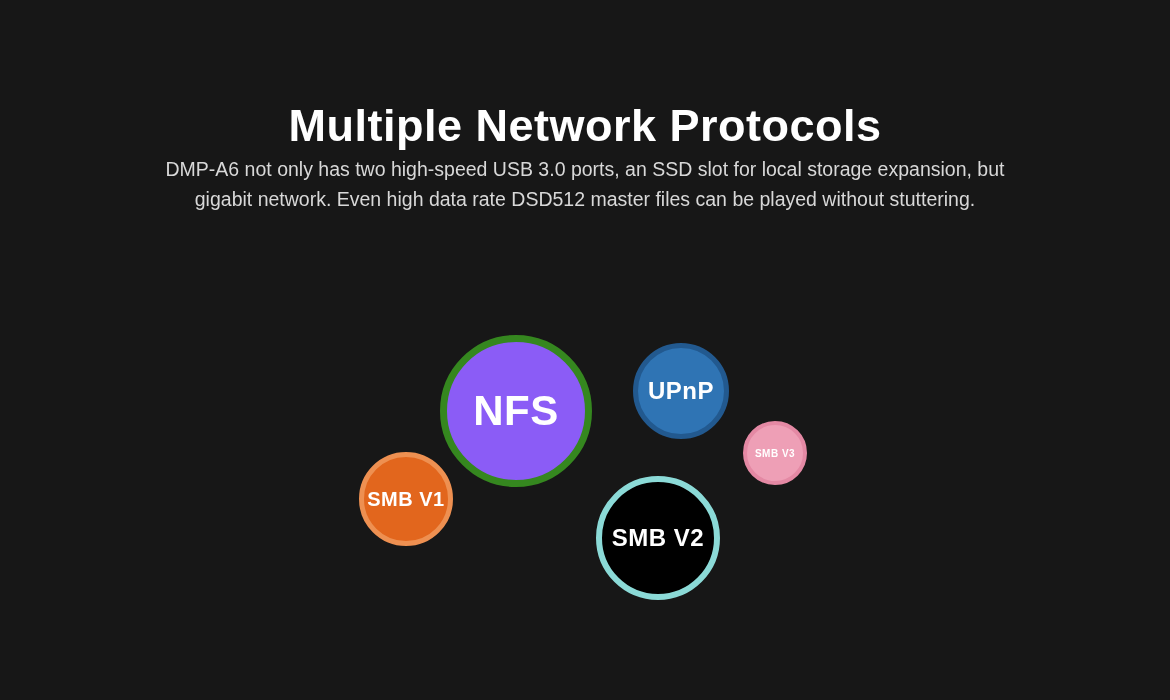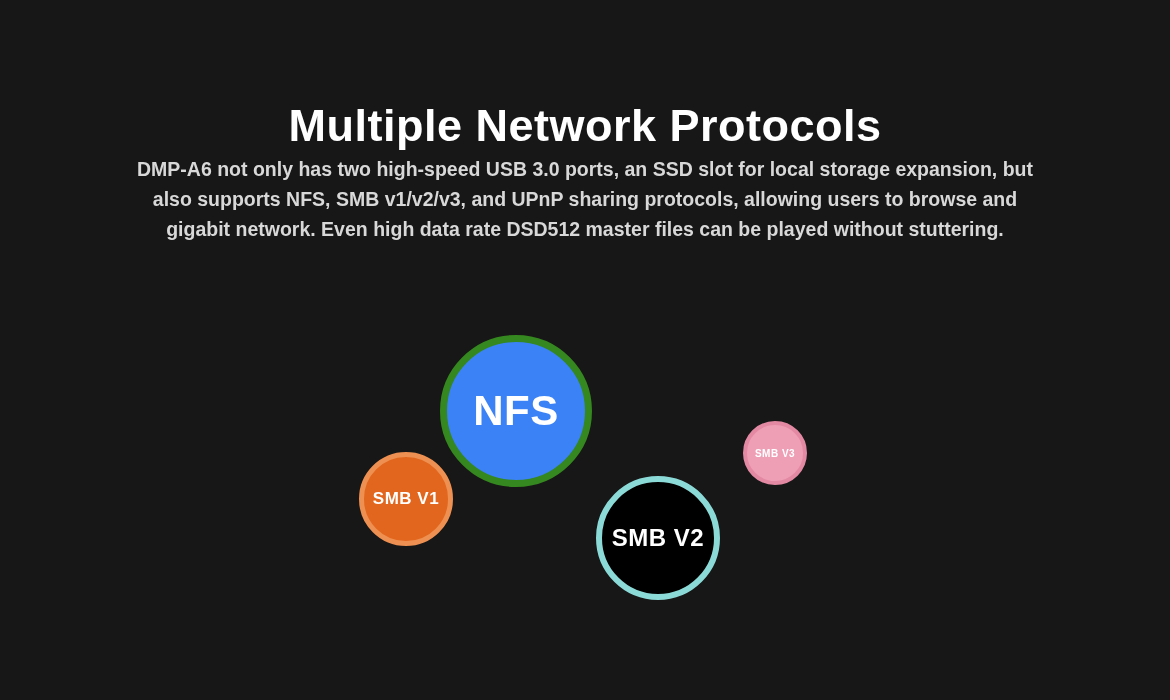--- a/index.html
+++ b/index.html
@@ -33,60 +33,62 @@
   .desc {
     position: absolute;
     top: 154px;
     left: 50%;
     transform: translateX(-50%);
     width: 920px;
     text-align: center;
     color: #d8d8d8;
     font-size: 19.5px;
     line-height: 30px;
-    font-weight: 700;
+    font-weight: 400;
   }
   .desc span { display: block; }
 
   .bubble {
     position: absolute;
     border-radius: 50%;
     display: flex;
     align-items: center;
     justify-content: center;
     color: #ffffff;
     font-weight: 700;
     box-sizing: border-box;
     border-style: solid;
     text-align: center;
     letter-spacing: 0.5px;
   }
   .bubble-nfs    { left: 440px; top: 335px; width: 152px; height: 152px; border-width: 7px; font-size: 42px; }
   .bubble-upnp   { left: 633px; top: 343px; width: 96px;  height: 96px;  border-width: 5px; font-size: 24px; }
   .bubble-smb-v3 { left: 743px; top: 421px; width: 64px;  height: 64px;  border-width: 4px; font-size: 10px; }
-  .bubble-smb-v1 { left: 359px; top: 452px; width: 94px;  height: 94px;  border-width: 5px; font-size: 17px; }
+  .bubble-smb-v1 { left: 359px; top: 452px; width: 94px;  height: 94px;  border-width: 5px; font-size: 20px; }
   .bubble-smb-v2 { left: 596px; top: 476px; width: 124px; height: 124px; border-width: 6px; font-size: 24px; }
 </style>
 </head>
 <body>
 
 <div class="stage">
 
   <h1 class="title">Multiple Network Protocols</h1>
 
   <div class="desc">
     <span>DMP-A6 not only has two high-speed USB 3.0 ports, an SSD slot for local storage expansion, but</span>
-    <span>also supports NFS, SMB v1/v2/v3, and UPnP sharing protocols, allowing users to browse and</span>
     <span>gigabit network. Even high data rate DSD512 master files can be played without stuttering.</span>
   </div>
 
-  <div class="bubble bubble-nfs" style="background: #3b82f6; border-color: rgb(53, 135, 31);">
+  <div class="bubble bubble-nfs" style="background: #8b5cf6; border-color: rgb(53, 135, 31);">
     <span>NFS</span>
   </div>
 
+  <div class="bubble bubble-upnp" style="background: rgb(47, 116, 180); border-color: rgb(34, 89, 143);">
+    <span>UPnP</span>
+  </div>
 
   <div class="bubble bubble-smb-v3" style="background: rgb(238, 159, 182); border-color: rgb(228, 137, 164);">
     <span>SMB V3</span>
   </div>
 
   <div class="bubble bubble-smb-v1" style="background: rgb(226, 102, 29); border-color: rgb(238, 144, 81);">
     <span>SMB V1</span>
   </div>
 
   <div class="bubble bubble-smb-v2" style="background: #000000; border-color: rgb(139, 218, 215);">

